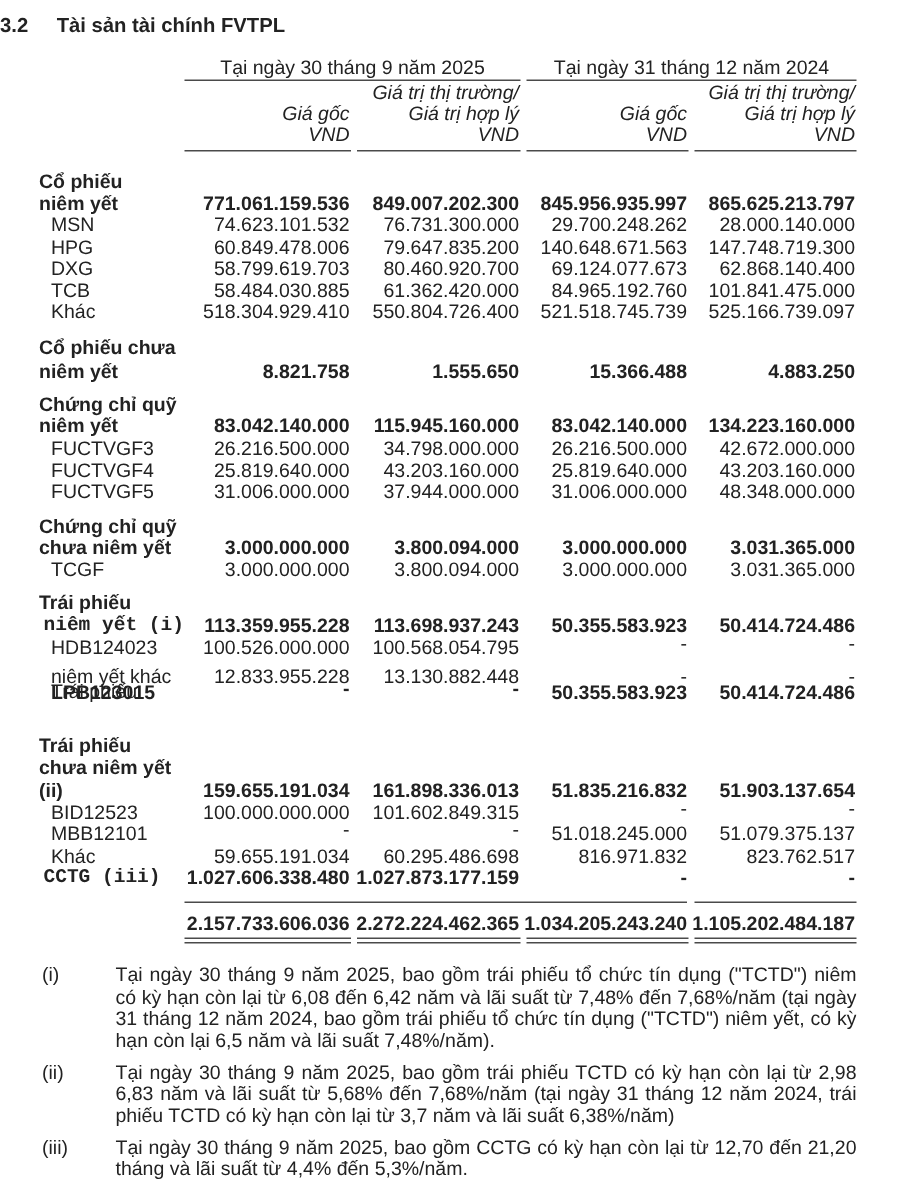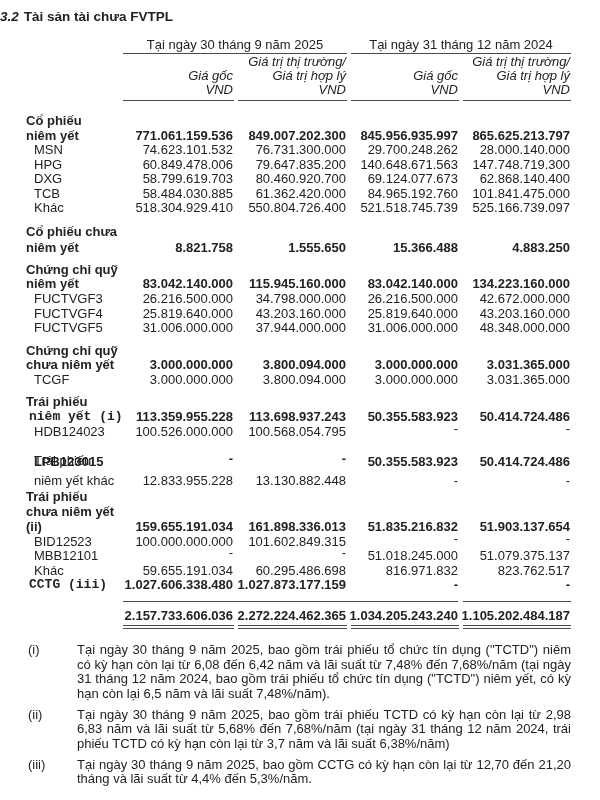--- a/index.html
+++ b/index.html
@@ -2,41 +2,41 @@
 <html><head>
 <meta charset="utf-8">
 <style>
   html, body { margin:0; padding:0; }
   body {
     width:600px; height:800px; background:#ffffff; position:relative; overflow:hidden;
     font-family:"Liberation Sans", sans-serif; color:#222222; font-size:13px;
   }
   .abs { position:absolute; white-space:nowrap; }
   .title { font-weight:bold; font-size:13.5px; line-height:16px; }
-  .title .num { font-style:italic; margin-right:5px; }
+  .title .num { margin-right:19px; }
   .period { text-align:center; line-height:16px; }
   .colhead { font-style:italic; text-align:right; line-height:16px; }
   .hl { position:absolute; height:1.4px; background:#4a4a4a; }
   .row { position:absolute; left:0; width:496px; height:16px; line-height:16px; }
   .lbl { position:absolute; left:26px; white-space:nowrap; }
   .lbl.b { font-weight:bold; }
   .lbl.sub { left:34px; }
   .lbl.ind { left:29px;font-family:Liberation Mono, monospace; }
   .v { position:absolute; top:0; width:115px; text-align:right; white-space:nowrap; }
   .v.b { font-weight:bold; }
   .c1 { left:118px; } .c2 { left:231px; } .c3 { left:343px; } .c4 { left:455px; }
   .note-mk { position:absolute; left:28px; line-height:16px; }
   .note-ln { position:absolute; left:77px; width:494px; line-height:16px; white-space:nowrap; }
   .note-ln.j { text-align:justify; text-align-last:justify; white-space:normal; height:16px; overflow:hidden; }
 </style>
 </head>
 <body>
 
 <div class="abs title" style="left:0;top:9px;">
-  <span class="num">3.2</span><span>Tài sản tài chưa FVTPL</span>
+  <span class="num">3.2</span><span>Tài sản tài chính FVTPL</span>
 </div>
 
 <div class="abs period" style="left:123px;width:224px;top:37px;">Tại ngày 30 tháng 9 năm 2025</div>
 <div class="abs period" style="left:351px;width:220px;top:37px;">Tại ngày 31 tháng 12 năm 2024</div>
 <div class="hl" style="left:123px;width:224px;top:53px;"></div>
 <div class="hl" style="left:351px;width:220px;top:53px;"></div>
 
 <div class="abs colhead c2" style="top:54px;width:115px;">Giá trị thị trường/</div>
 <div class="abs colhead c4" style="top:54px;width:115px;">Giá trị thị trường/</div>
 
@@ -182,21 +182,21 @@
 <div class="row" style="top:454px;font-weight:bold;">
   <span class="lbl sub">LPB123015</span>
   <span class="v c1" style="top:-3px;">-</span>
   <span class="v c2" style="top:-3px;">-</span>
   <span class="v c3">50.355.583.923</span>
   <span class="v c4">50.414.724.486</span>
 </div>
 <div class="row" style="top:453px;">
   <span class="lbl sub">Trái phiếu</span>
 </div>
-<div class="row" style="top:473px;">
+<div class="row" style="top:443px;">
   <span class="lbl sub">niêm yết khác</span>
   <span class="v c1">12.833.955.228</span>
   <span class="v c2">13.130.882.448</span>
   <span class="v c3">-</span>
   <span class="v c4">-</span>
 </div>
 
 <div class="row" style="top:489px;">
   <span class="lbl b">Trái phiếu</span>
 </div>

